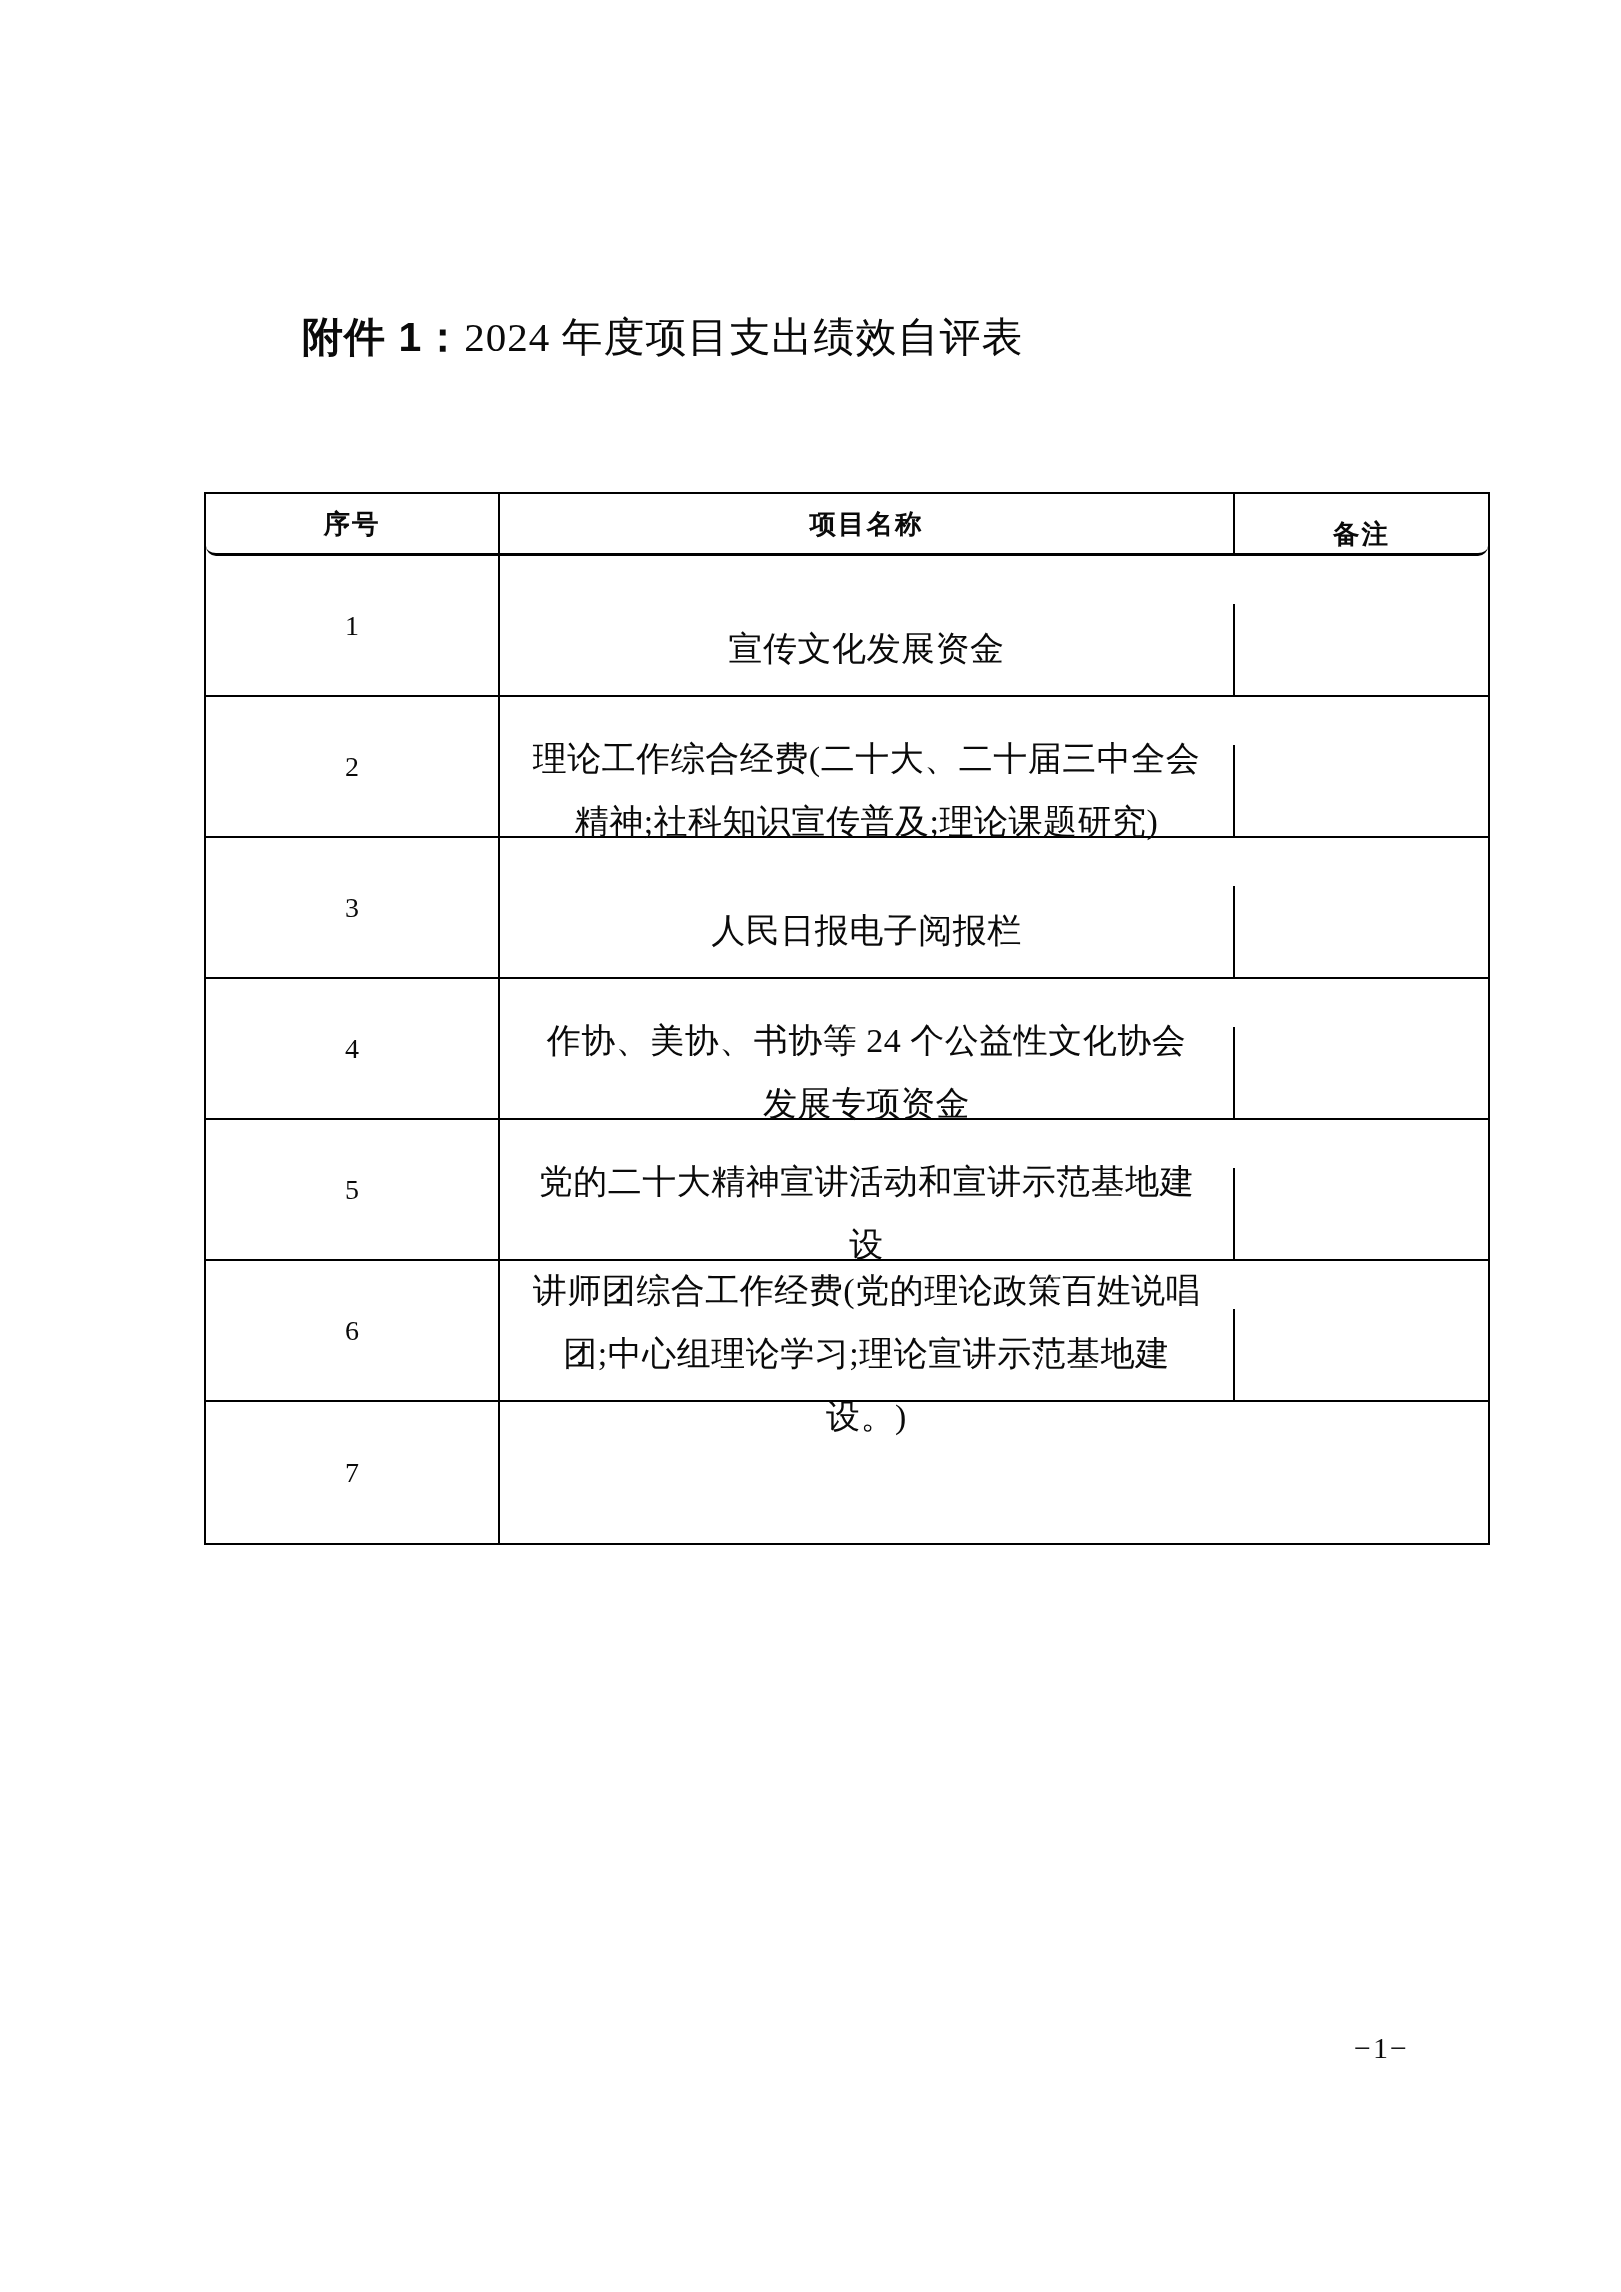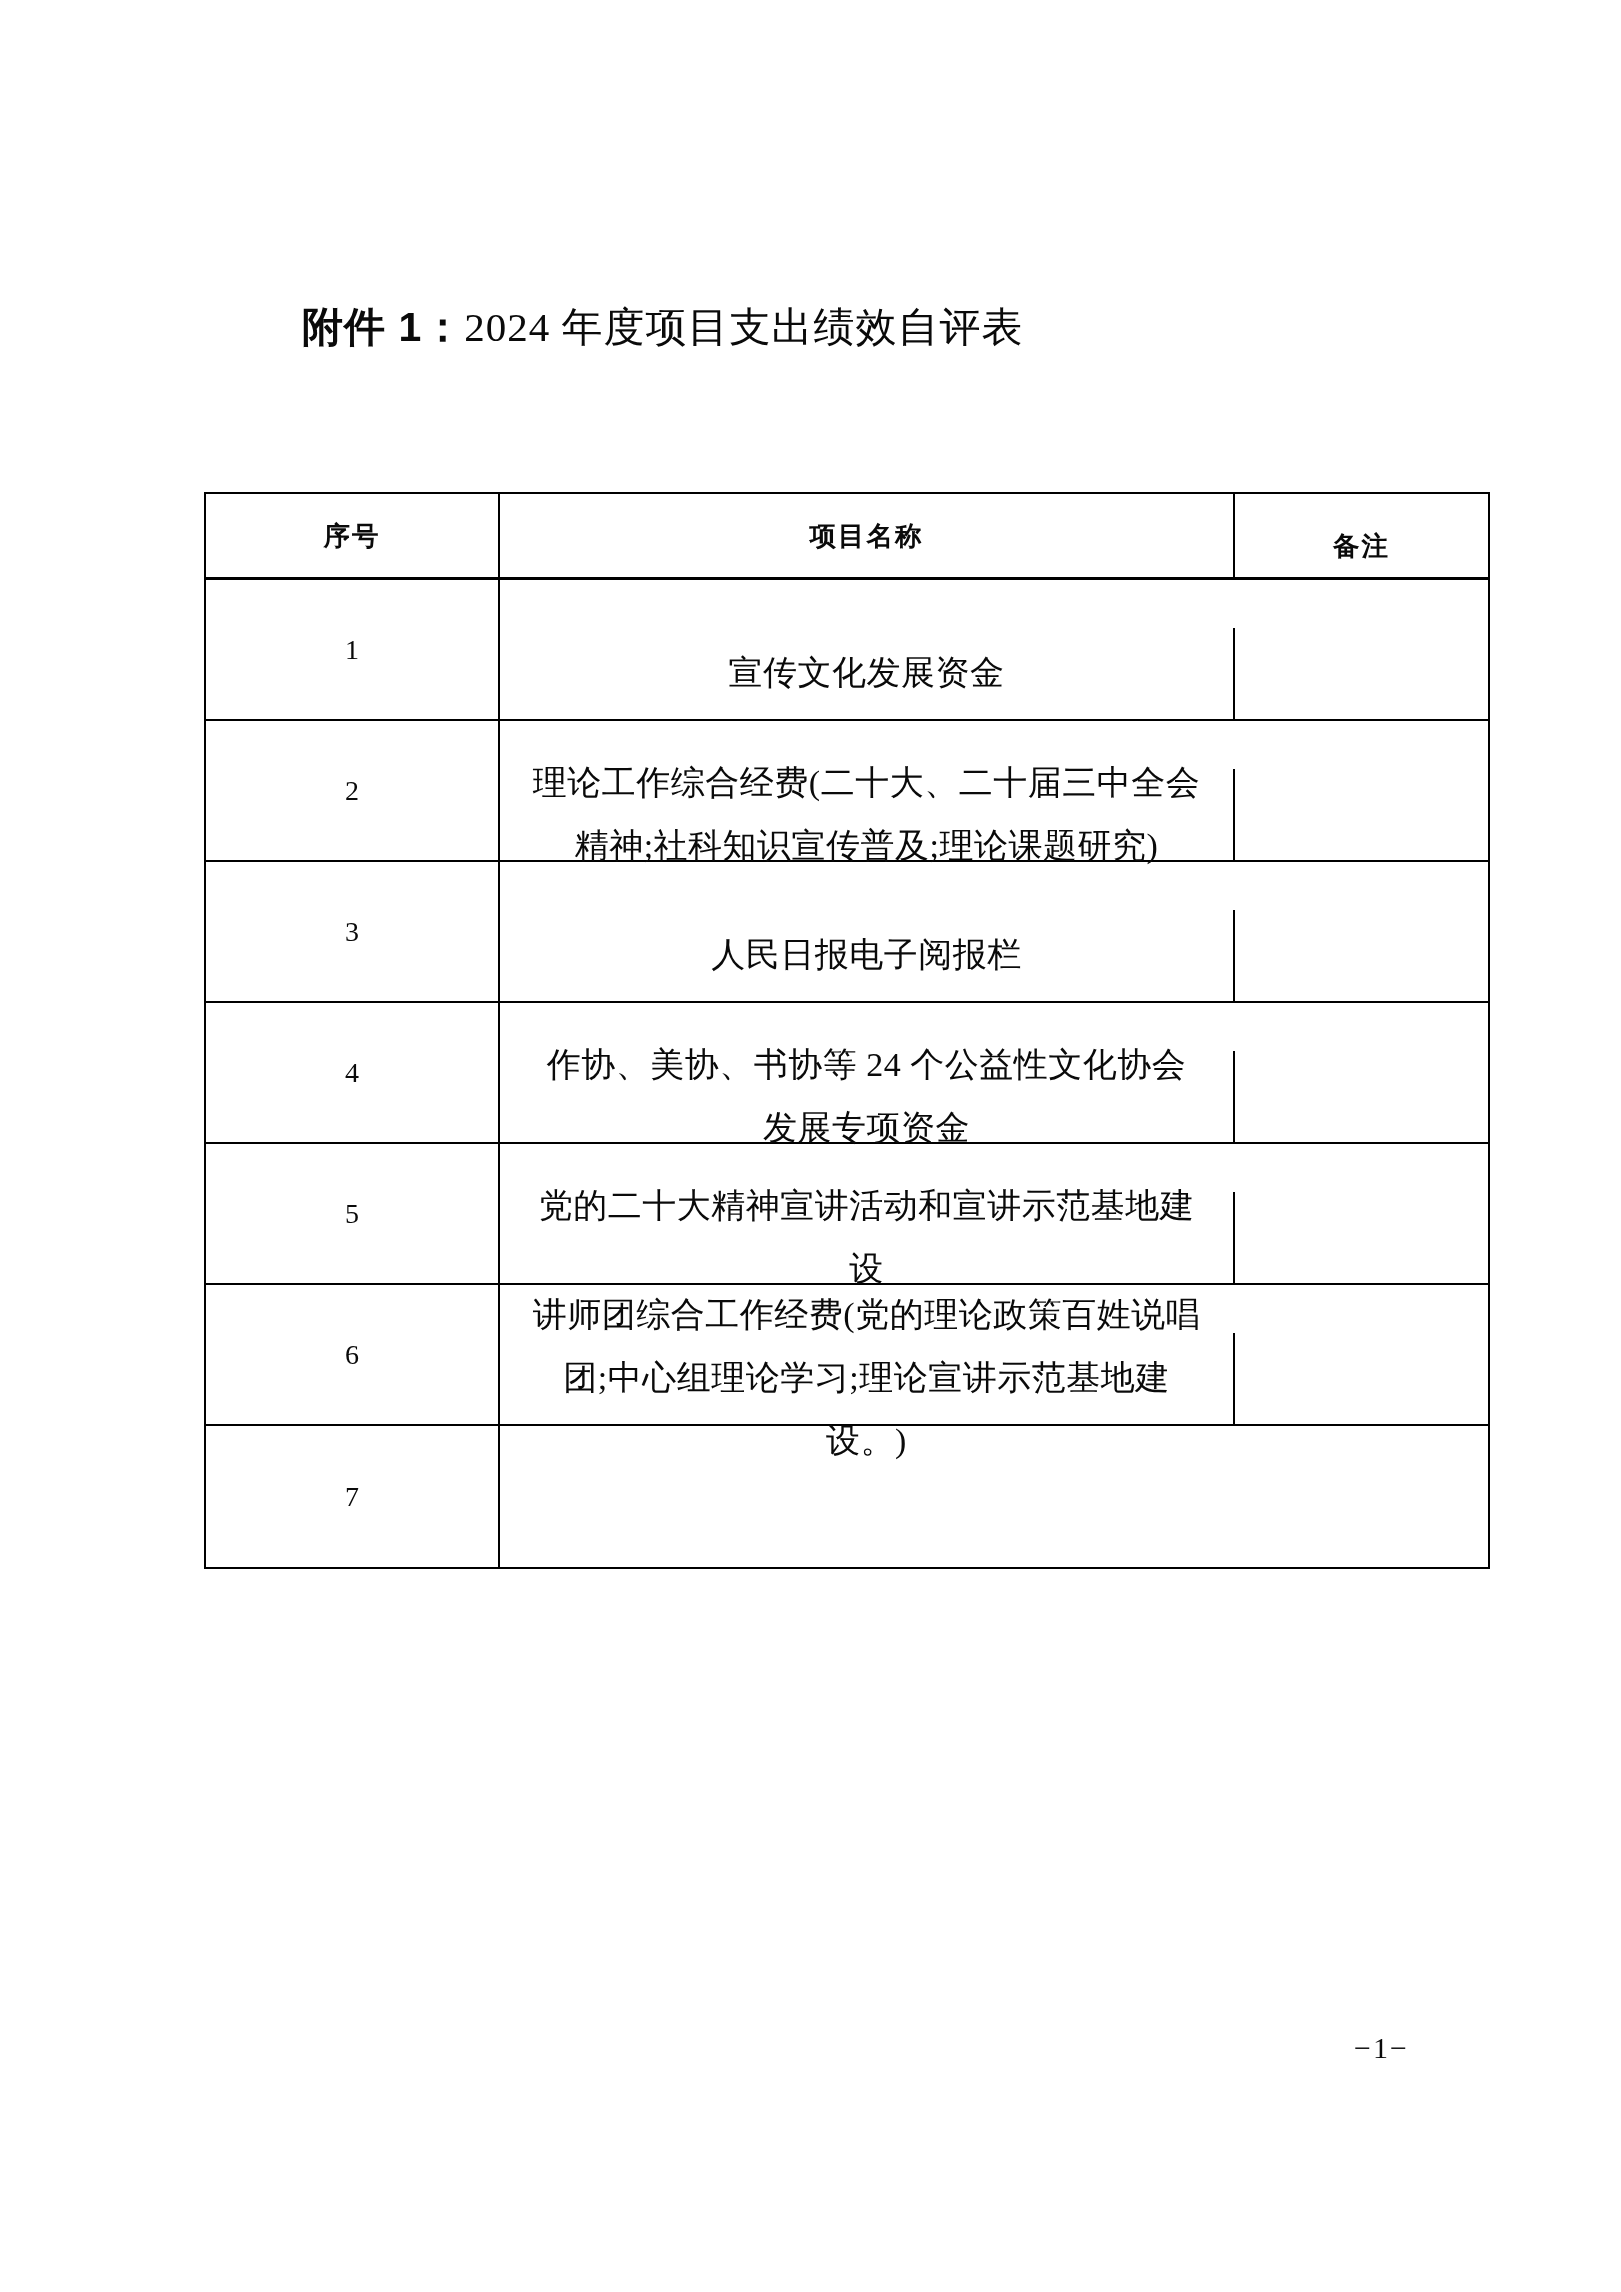--- a/index.html
+++ b/index.html
@@ -8,21 +8,21 @@
     width: 1621px;
     height: 2293px;
     background: #ffffff;
     color: #0a0a0a;
     font-family: "Liberation Serif", "DejaVu Serif", serif;
     overflow: hidden;
   }
   .title {
     position: absolute;
     left: 302px;
-    top: 300px;
+    top: 310px;
     font-size: 41px;
     white-space: nowrap;
     letter-spacing: 1px;
   }
   .title .prefix {
     font-family: "Liberation Sans", "DejaVu Sans", sans-serif;
     font-weight: 700;
   }
   .title .rest { font-weight: 400; }
   .subtitle {
@@ -43,23 +43,24 @@
     box-sizing: border-box;
   }
   .tr {
     display: flex;
     height: 141px;
     border-bottom: 2px solid #000;
     box-sizing: border-box;
   }
   .tr:last-child { border-bottom: none; }
   .tr.head {
-    height: 86px;
+    height: 62px;
     border-bottom: 3.9px solid #000;
     font-weight: 700;
+    border-radius: 10px;
   }
   .cell {
     display: flex;
     align-items: center;
     justify-content: center;
     text-align: center;
     box-sizing: border-box;
   }
   .c1 { width: 294px; border-right: 2px solid #000; }
   .c2 { flex: 1; border-right: 2px solid #000; padding: 0 31px; }

